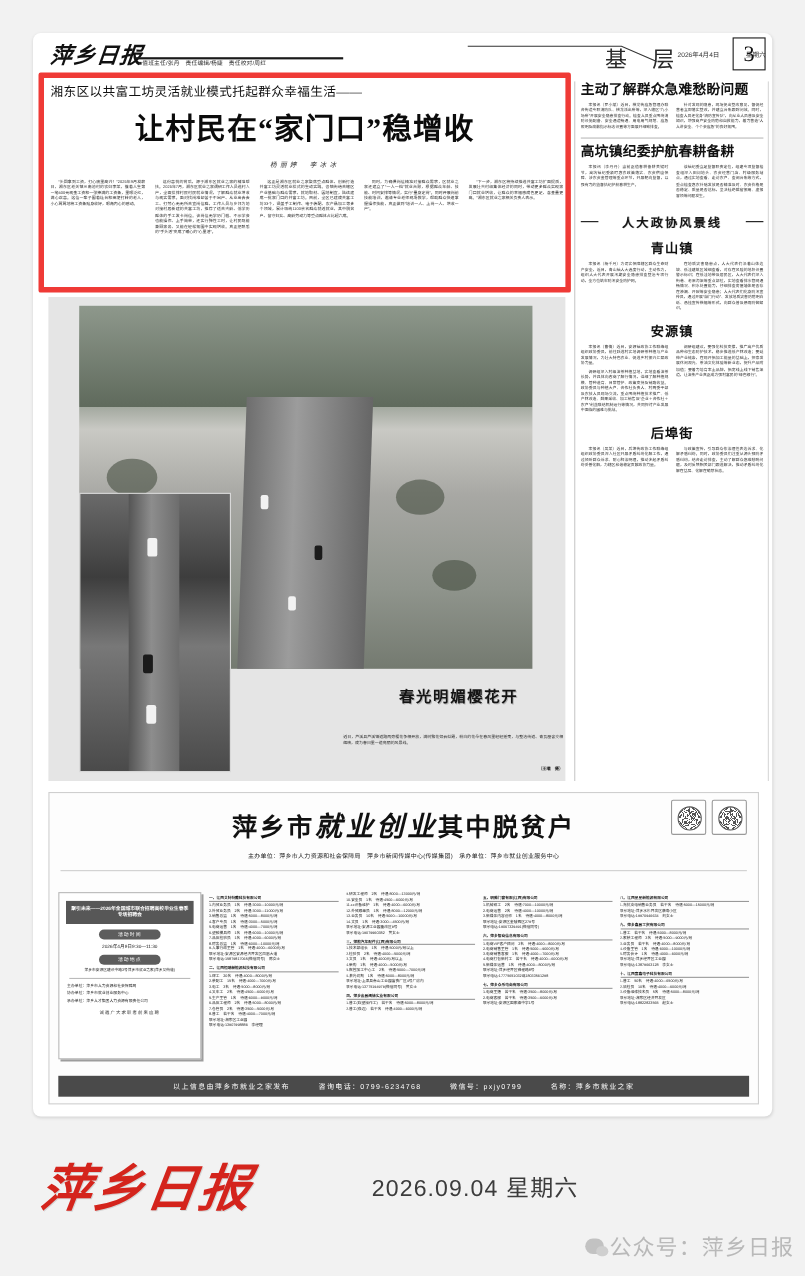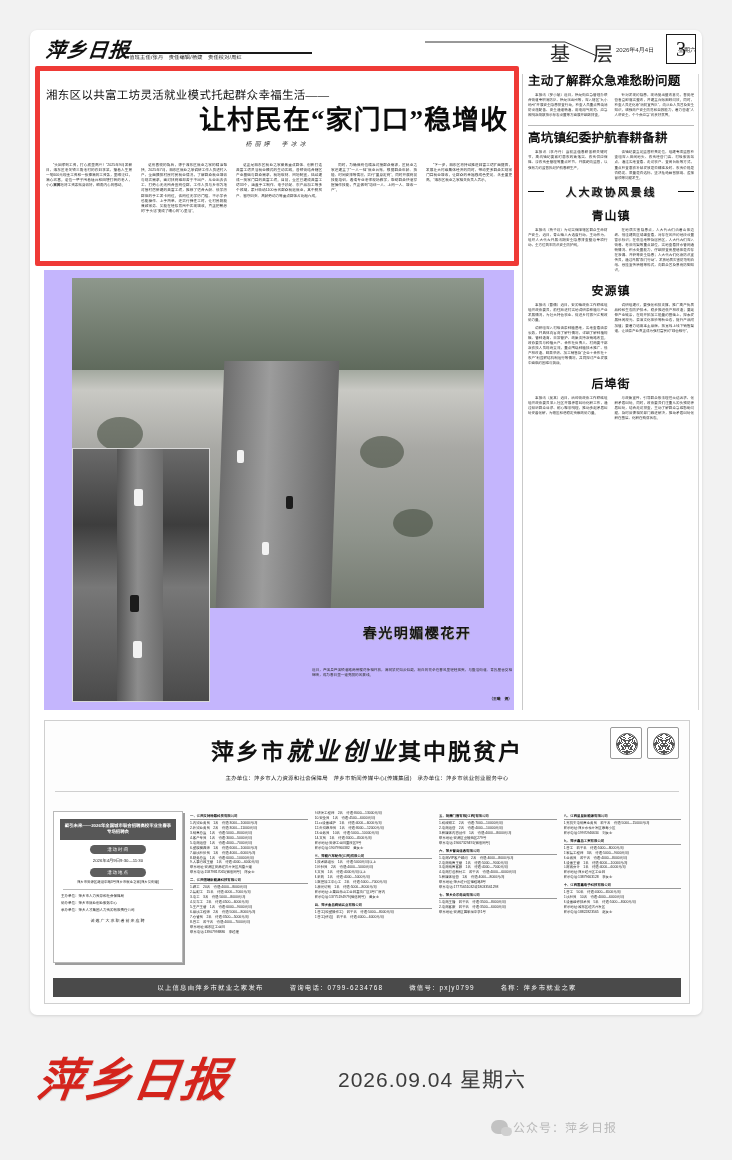--- a/index.html
+++ b/index.html
@@ -48,29 +48,29 @@
   }
 
   
   .redbox{
     position:absolute;left:5px;top:36px;width:484px;height:200px;
     border:5px solid #ef3a36;border-radius:2px;box-sizing:border-box;
     pointer-events:none;z-index:40;
   }
 
   
-  .lead{position:absolute;left:16px;top:56px;width:462px;}
+  .lead{position:absolute;left:16px;top:44px;width:462px;}
   .lead-kicker{
     font-size:11.5px;color:#111;font-family:"Liberation Serif","DejaVu Serif",serif;
     letter-spacing:.3px;margin:0 0 3px 0;
   }
   .lead-title{
-    text-align:right;font-size:27px;font-weight:bold;color:#0b0b0b;
+    text-align:center;font-size:27px;font-weight:bold;color:#0b0b0b;
     font-family:"Liberation Serif","DejaVu Serif",serif;
-    letter-spacing:1px;margin:0;line-height:1.14;
+    letter-spacing:1px;margin:12px;line-height:1.14;
   }
   .lead-byline{
     text-align:center;font-size:6px;color:#333;margin-top:3px;letter-spacing:3px;
     font-family:"Liberation Serif","DejaVu Serif",serif;font-style:italic;
   }
 
   .lead-cols{
     position:absolute;left:16px;top:133px;width:466px;height:97px;
     display:flex;gap:9px;
   }
@@ -86,21 +86,21 @@
     font-size:12.5px;color:#111;font-family:"Liberation Serif","DejaVu Serif",serif;
     letter-spacing:.2px;margin:0 0 4px 0;line-height:1.2;
   }
   .r-rule{height:1px;background:#b9b9b9;margin:5px 0 5px 0;}
   .r-2col{display:flex;gap:7px;}
   .r-2col .c{flex:1;font-size:3.5px;line-height:1.45;color:#333;text-align:justify;word-break:break-all;}
   .r-2col .c p{margin:0 0 2px 0;text-indent:7px;}
 
   
   .banner{
-    margin:0 0 6px 0;height:17px;position:relative;
+    margin:10px 0 6px 0;height:17px;position:relative;
     display:flex;align-items:flex-start;justify-content:center;
   }
   .banner .bl,.banner .br{
     position:absolute;top:8px;width:16px;height:1.4px;background:#111;
   }
   .banner .bl{left:0;} .banner .br{right:0;}
   .banner-text{
     font-size:11px;font-weight:bold;color:#141414;letter-spacing:2px;
     font-family:"Liberation Serif","DejaVu Serif",serif;
     text-shadow:.7px .7px 0 #bbb;
@@ -108,21 +108,21 @@
   .sub-head{
     text-align:center;font-size:12px;color:#111;margin:6px 0 4px 0;
     font-family:"Liberation Serif","DejaVu Serif",serif;letter-spacing:1px;
   }
   .vrule{position:absolute;left:492px;top:44px;width:1px;height:636px;background:#c9c9c9;}
   .vrule2{position:absolute;left:668px;top:44px;width:1px;height:636px;background:#d8d8d8;}
 
   
   .photoblock{
     position:absolute;left:14px;top:240px;width:470px;height:440px;
-    background:#c4b5fd;
+    background:#e5e5e5;
   }
   .photo-main{
     position:absolute;left:28px;top:8px;width:412px;height:330px;
     background:linear-gradient(#9aa39a,#7e8a7c 22%,#c9c9c4 34%,#a8a8a4 52%,#8f948c 78%,#747a70);
     overflow:hidden;
   }
   .photo-main .road{
     position:absolute;left:36%;top:25%;width:28%;height:75%;
     background:linear-gradient(90deg,#6e6e6e,#9c9c9c 40%,#8a8a8a 60%,#666);
     transform:skewX(-2deg);
@@ -226,21 +226,21 @@
     font-family:"Liberation Serif","DejaVu Serif",serif;
     font-size:46px;font-weight:bold;font-style:italic;color:#d4241c;
     letter-spacing:2px;transform:skewX(-8deg);
     text-shadow:1px 1px 0 rgba(0,0,0,.12);
   }
   .brand-date{
     position:absolute;left:338px;top:38px;font-size:21px;color:#3c3c3c;letter-spacing:1px;
   }
   .qr-wrap{position:absolute;left:588px;top:1048px;width:118px;height:88px;overflow:hidden;}
   .brand-wx{
-    position:absolute;left:491px;top:1118px;font-size:12px;color:#b9b9b9;letter-spacing:1px;
+    position:absolute;left:532px;top:1118px;font-size:20px;color:#b9b9b9;letter-spacing:1px;
     display:flex;align-items:center;gap:5px;
   }
   .wx-icon{
     width:17px;height:14px;border-radius:7px;background:#c2c2c2;position:relative;display:inline-block;
   }
   .wx-icon::after{
     content:"";position:absolute;right:-4px;bottom:-2px;width:11px;height:9px;border-radius:5px;background:#cfcfcf;
   }
 </style>
 </head>

